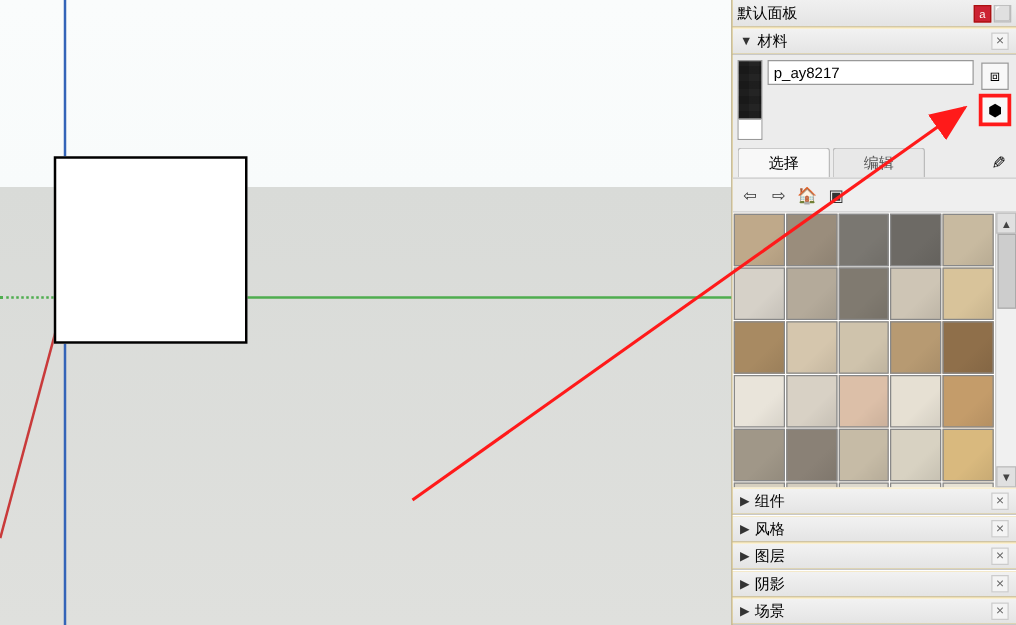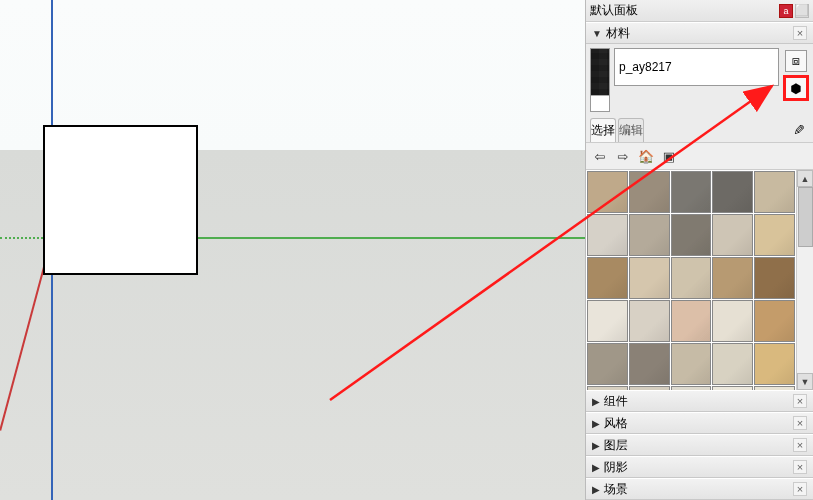--- a/index.html
+++ b/index.html
@@ -151,21 +151,21 @@
     .preview-right {
       flex: 1;
       display: flex;
       flex-direction: column;
       gap: 3px;
     }
     .name-input {
       height: 20px;
       border: 1px solid #999;
       background: #fff;
-      padding: 18px 4px;
+      padding: 0 4px;
       font-size: 12px;
     }
     .small-btn {
       width: 22px; height: 22px;
       border: 1px solid #999;
       background: #f8f8f8;
       display: flex;
       align-items: center; justify-content: center;
       font-size: 13px;
     }
@@ -180,21 +180,21 @@
       align-items: center;
       padding-top: 2px;
     }
     .tabs-row {
       display: flex;
       align-items: center;
       padding: 2px 4px 0 4px;
       gap: 2px;
     }
     .tab {
-      padding: 3px 0;
+      padding: 3px 24px;
       border: 1px solid #bbb;
       border-bottom: none;
       background: #f8f8f8;
       font-size: 12px;
       border-radius: 3px 3px 0 0;
     }
     .tab.inactive { background: #e8e8e8; color: #555; }
     .tabs-row .spacer { flex: 1; }
     .eyedrop {
       width: 20px; height: 20px;

